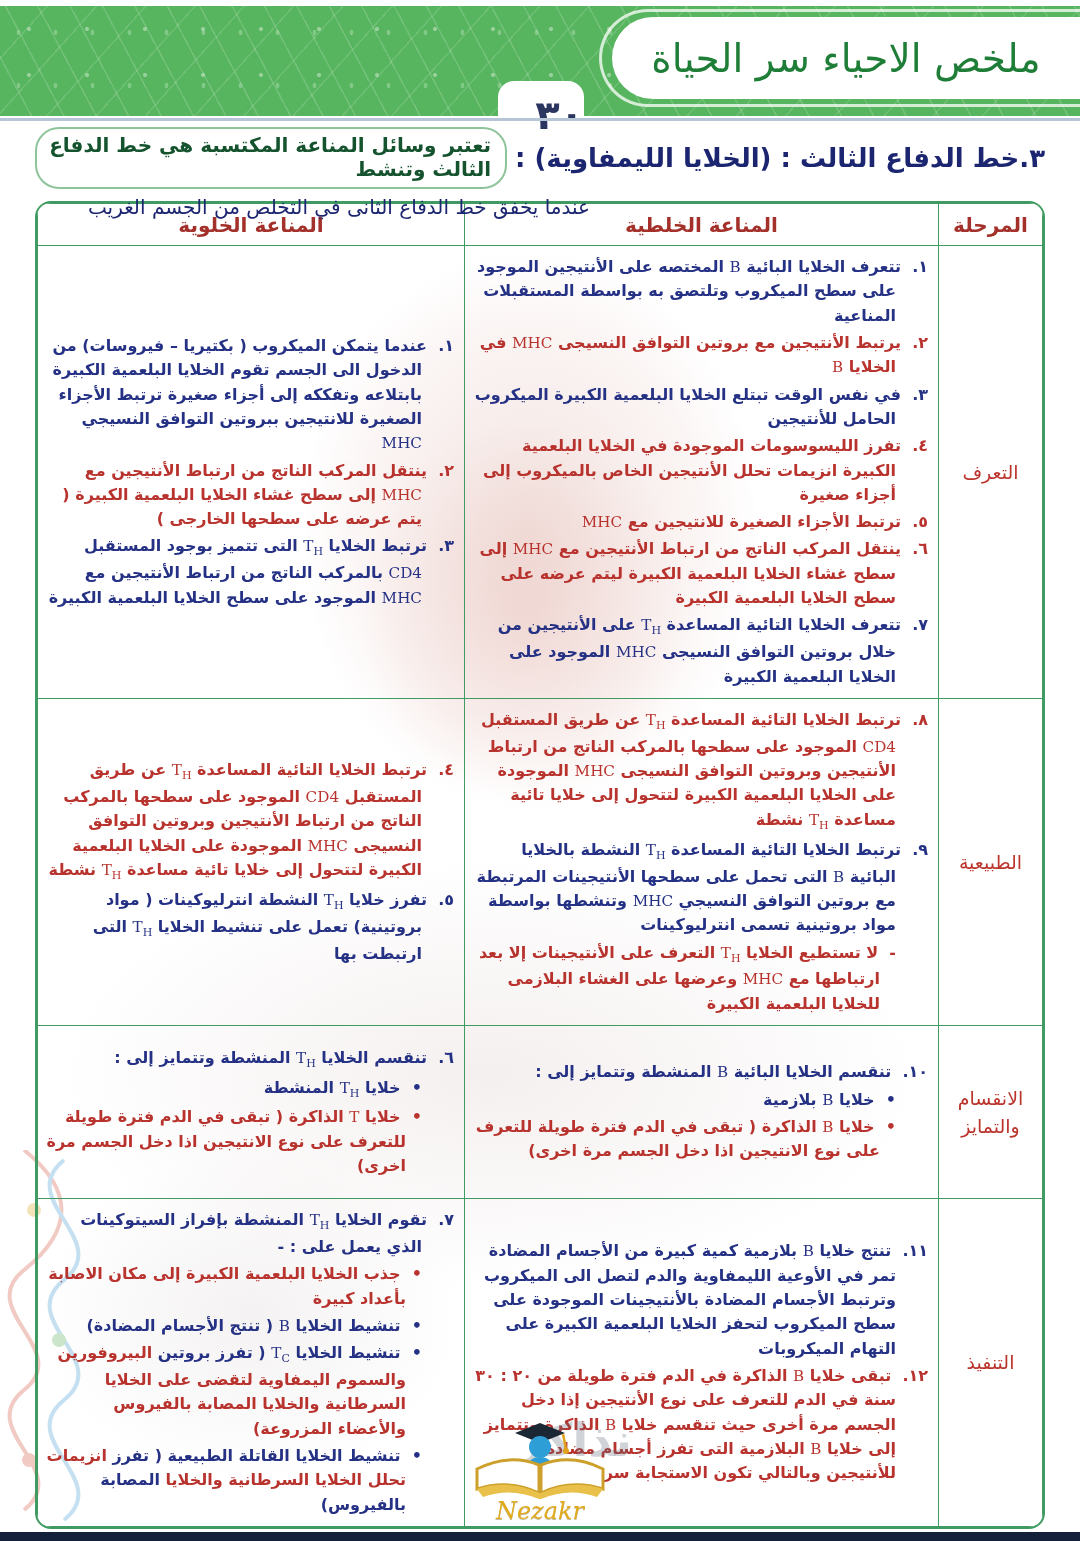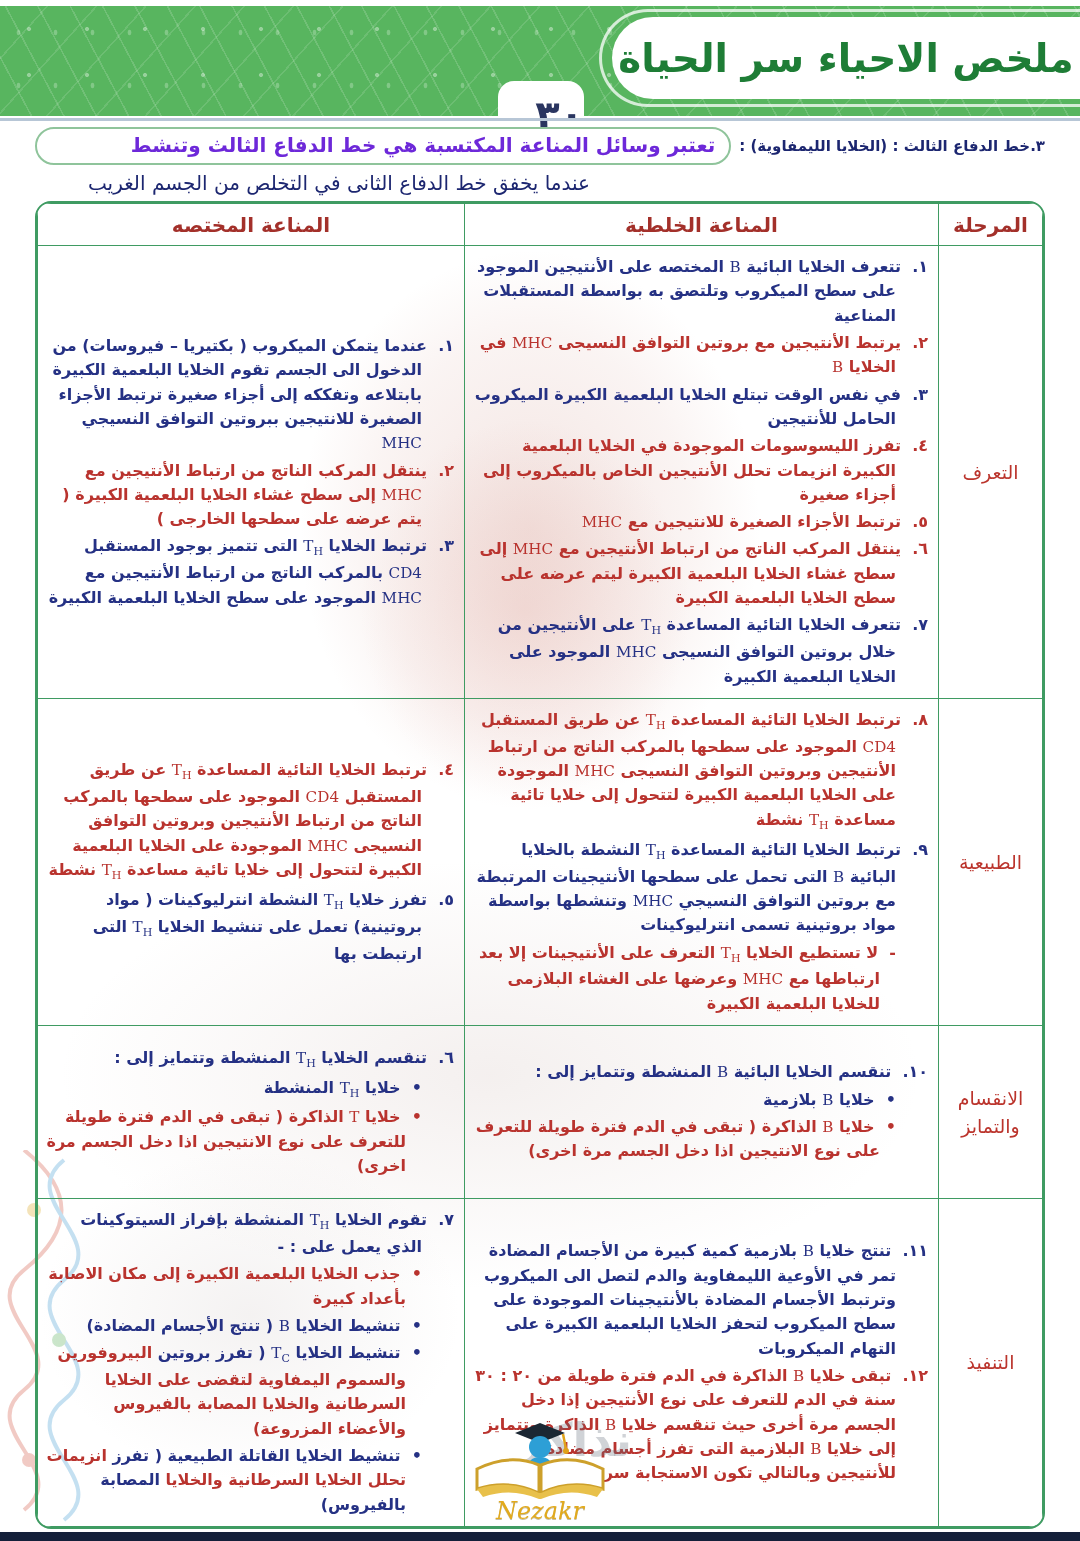--- a/index.html
+++ b/index.html
@@ -12,32 +12,32 @@
       radial-gradient(rgba(255,255,255,.38) 2px, transparent 2.6px),
       radial-gradient(rgba(255,255,255,.25) 1.6px, transparent 2.2px),
       repeating-linear-gradient(62deg, transparent 0 27px, rgba(255,255,255,.15) 27px 28.6px),
       repeating-linear-gradient(-48deg, transparent 0 35px, rgba(255,255,255,.12) 35px 36.6px),
       var(--banner-green,#58b55f);
     background-size:58px 46px,37px 53px,auto,auto,auto;}
   .title-plate{position:absolute;left:auto;right:0;top:11px;height:82px;width:468px;
     background:#fff;border-radius:48px 0 0 48px;display:flex;align-items:center;justify-content:center;}
   .title-plate::before{content:'';position:absolute;left:-13px;top:-8px;bottom:-8px;right:0;
     border:3px solid rgba(255,255,255,.75);border-right:0;border-radius:55px 0 0 55px;}
-  .banner-title{color:var(--title-green,#1e7d36);font-size:39px;font-weight:bold;letter-spacing:-1px;}
+  .banner-title{color:var(--title-green,#1e7d36);font-size:39px;font-weight:normal;letter-spacing:-1px;}
   .page-tab{position:absolute;left:498px;top:42px;width:86px;height:68px;background:#fff;
     border-radius:16px;display:flex;align-items:center;justify-content:flex-start;
     font-size:40px;font-weight:bold;color:#2a3560;margin-top:33px;}
   .rule{position:absolute;top:118px;left:0;right:0;height:3px;background:#b7c6d6;}
 
   
   .intro{position:absolute;top:127px;right:35px;left:35px;z-index:2;}
   .intro-row{display:flex;direction:rtl;align-items:center;gap:8px;}
-  .intro-title{color:#1c2670;font-size:15px;font-weight:bold;white-space:nowrap;}
+  .intro-title{color:#1c2670;font-size:26px;font-weight:bold;white-space:nowrap;}
   .intro-cap{flex:1;border:2px solid #8fc49b;border-radius:24px;padding:4px 14px 6px 10px;
-    color:#6d28d9;font-size:20px;font-weight:bold;text-align:right;}
+    color:#14532d;font-size:20px;font-weight:bold;text-align:right;}
   .intro-line2{margin:6px 455px 0 0;color:#1c2670;font-size:20px;font-weight:normal;
     text-align:right;white-space:nowrap;}
 
   
   .wm{position:absolute;z-index:0;pointer-events:none;}
   .wm-head{top:250px;left:300px;width:460px;height:560px;border-radius:50%;
     background:radial-gradient(closest-side,rgba(216,166,156,.30),rgba(216,166,156,.12) 70%,transparent);}
   .wm-face{top:420px;left:360px;width:330px;height:380px;border-radius:50%;
     background:radial-gradient(closest-side,rgba(222,160,150,.26),transparent);}
   .wm-shoulders{top:860px;left:60px;width:860px;height:430px;border-radius:45%;
@@ -114,21 +114,21 @@
     <table class="tbl">
       <colgroup>
           <col style="width:104px">
           <col style="width:474px">
           <col>
         </colgroup>
       <thead>
         <tr>
           <th>المرحلة</th>
           <th>المناعة الخلطية</th>
-          <th>المناعة المختصه</th>
+          <th>المناعة الخلوية</th>
         </tr>
       </thead>
       <tbody>
           <tr class="row-0">
             <td class="stage-cell"><span class="stage-label">التعرف</span></td>
             <td class="body-cell humoral-cell">
               <p class="item"><span class="mk c-blue">١.&nbsp; </span><span class="c-blue">تتعرف الخلايا البائية <span class="lat">B</span> المختصه على الأنتيجين الموجود على سطح الميكروب وتلتصق به بواسطة المستقبلات المناعية</span></p>
               <p class="item"><span class="mk c-red">٢.&nbsp; </span><span class="c-red">يرتبط الأنتيجين مع بروتين التوافق النسيجى <span class="lat">MHC</span> في الخلايا <span class="lat">B</span></span></p>
               <p class="item"><span class="mk c-blue">٣.&nbsp; </span><span class="c-blue">في نفس الوقت تبتلع الخلايا البلعمية الكبيرة الميكروب الحامل للأنتيجين</span></p>
               <p class="item"><span class="mk c-red">٤.&nbsp; </span><span class="c-red">تفرز الليسوسومات الموجودة في الخلايا البلعمية الكبيرة انزيمات تحلل الأنتيجين الخاص بالميكروب إلى أجزاء صغيرة</span></p>

